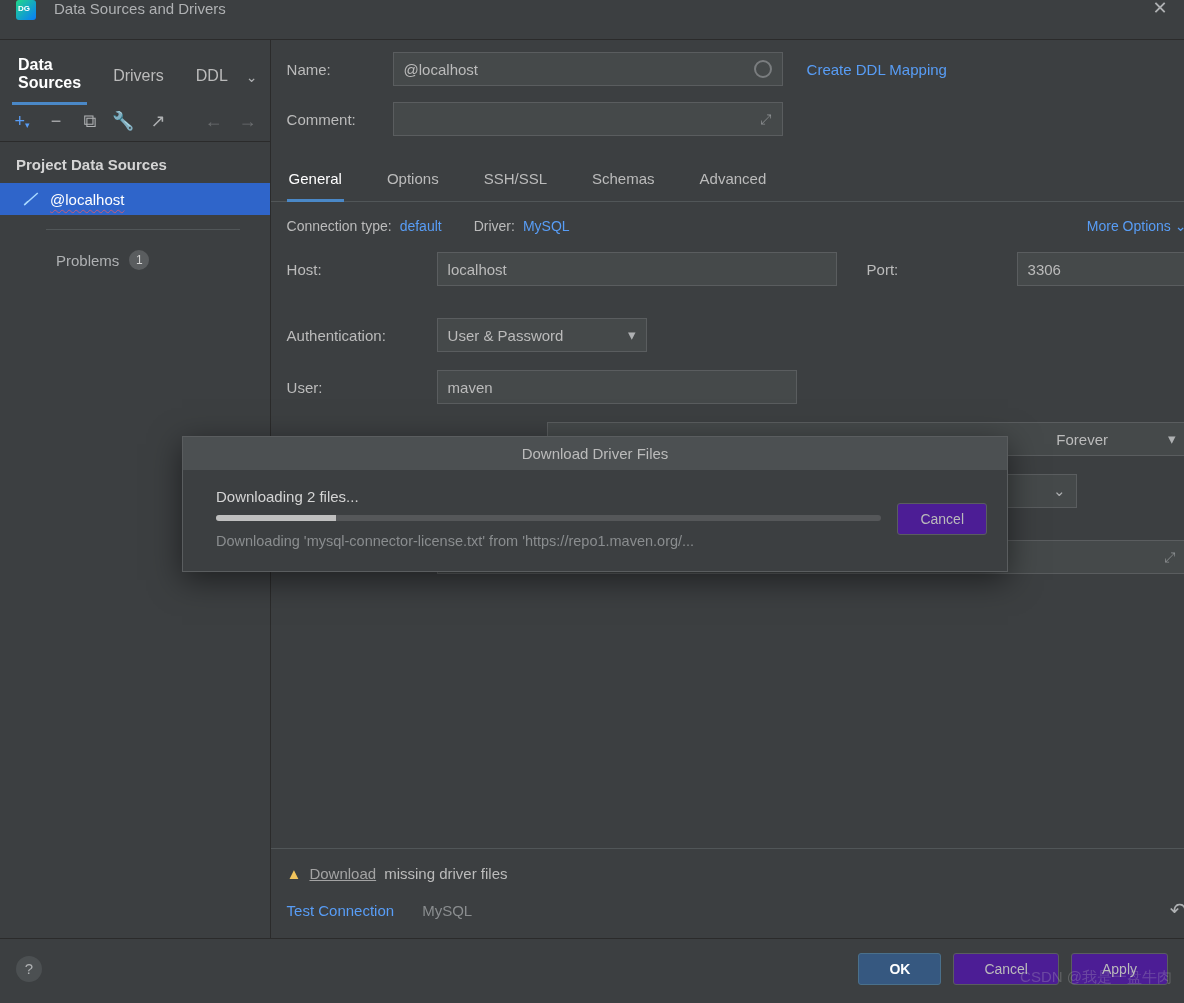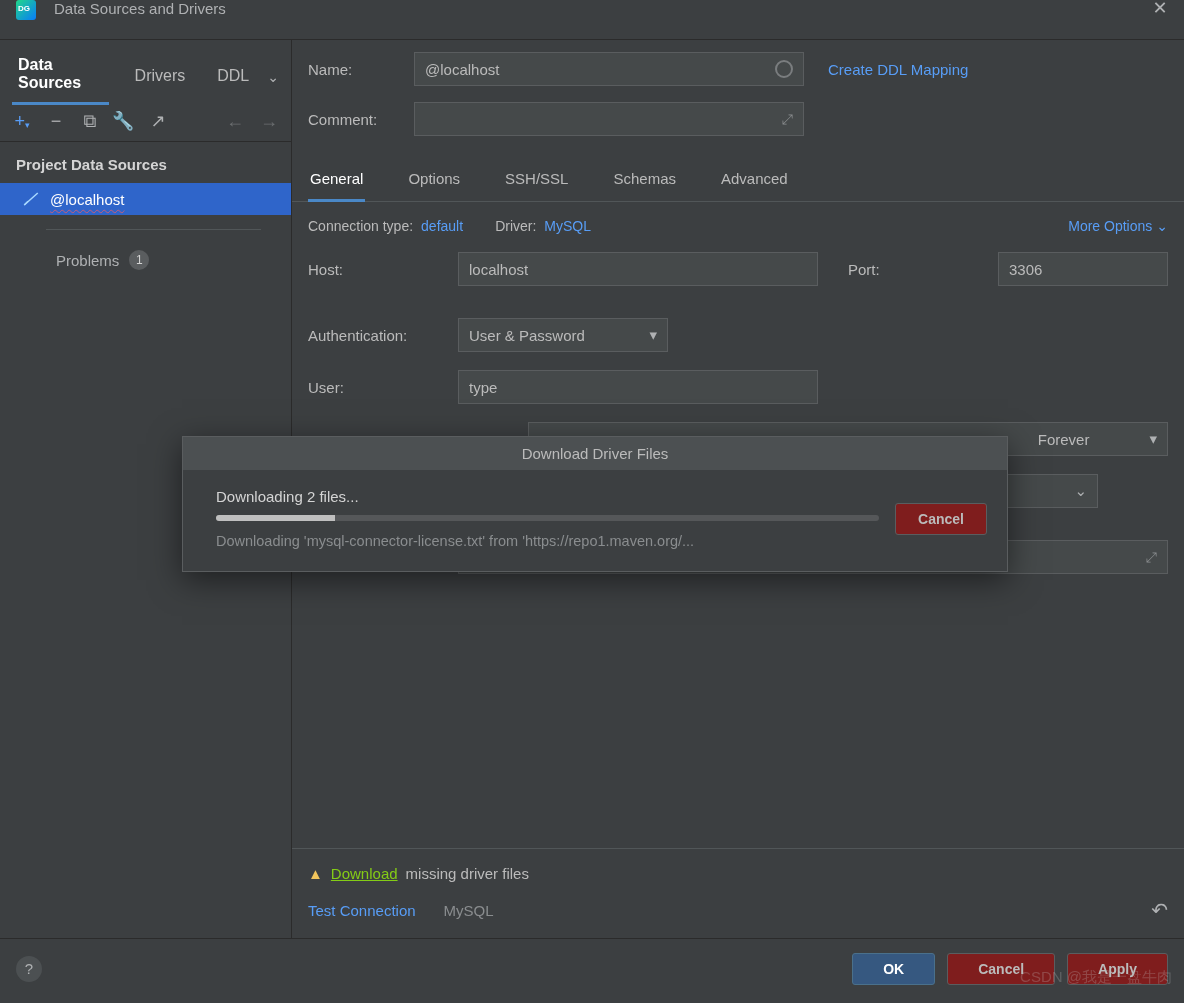--- a/index.html
+++ b/index.html
@@ -45,43 +45,43 @@
 
 .general-body { padding:16px 16px 0; flex:1; overflow:auto; }
 .conn-row { display:flex; align-items:center; gap:8px; margin-bottom:18px; font-size:14px; }
 .conn-row .link { color:#589df6; cursor:pointer; }
 .conn-row .spacer { flex:1; }
 .more-opt { color:#589df6; cursor:pointer; display:flex; align-items:center; gap:4px; }
 
 .grid-row { display:flex; align-items:center; gap:10px; margin-bottom:18px; }
 .grid-row .lbl { width:140px; font-size:15px; color:#bbbbbb; }
 .input-box { background:#45494a; border:1px solid #5a5d5f; color:#bbbbbb; height:34px; padding:0 10px; font-size:15px; display:flex; align-items:center; }
-.host-input { width:360px; }
+.host-input { width:400px; }
 .port-lbl { width:50px; margin-left:20px; }
 .port-input { width:170px; }
 .cat-spacer { height: 14px; }
 .select-box { background:#45494a; border:1px solid #5a5d5f; color:#bbbbbb; height:34px; padding:0 10px; font-size:15px; display:flex; align-items:center; justify-content:space-between; width:210px; cursor:pointer; }
 .select-wide { width:640px; }
 .chev { color:#afb1b3; }
 .user-input { width:360px; }
 .url-input { flex:1; display:flex; align-items:center; justify-content:space-between; }
 .hint { font-size:13px; color:#8a8d8f; margin-left:150px; margin-top:-10px; margin-bottom:10px; }
 
 .warning-bar { border-top:1px solid #515658; padding:16px; display:flex; align-items:center; gap:8px; font-size:15px; }
 .warn-icon { color:#f2c55c; }
-.dl-link { color:#84cc16; text-decoration:underline; cursor:pointer; }
+.dl-link { color:#a3a3a3; text-decoration:underline; cursor:pointer; }
 .test-row { padding:0 16px 16px; display:flex; align-items:center; gap:28px; font-size:15px; }
 .test-link { color:#589df6; cursor:pointer; }
 .driver-name { color:#8a8d8f; }
 .revert-icon { margin-left:auto; color:#afb1b3; font-size:20px; cursor:pointer; }
 
 .footer { height:60px; border-top:1px solid #2b2b2b; display:flex; align-items:center; padding:0 16px; gap:12px; }
 .help-btn { width:26px; height:26px; border-radius:50%; background:#4c5052; color:#afb1b3; display:flex; align-items:center; justify-content:center; font-size:15px; cursor:pointer; }
 .footer-spacer { flex:1; }
-.btn { height:32px; padding:0 30px; border:1px solid #5a5d5f; background:#7f1d1d; color:#bbbbbb; font-size:14px; cursor:pointer; display:flex; align-items:center; justify-content:center; border-radius:3px;font-weight:bold; }
+.btn { height:32px; padding:0 30px; border:1px solid #5a5d5f; background:#4c1d95; color:#bbbbbb; font-size:14px; cursor:pointer; display:flex; align-items:center; justify-content:center; border-radius:3px; }
 .btn.primary { background:#365880; border-color:#4a708b; color:#ffffff; font-weight:bold; }
 
 .modal { position:absolute; left:182px; top:436px; width:826px; background:#3c3f41; border:1px solid #5a5d5f; box-shadow:0 8px 30px rgba(0,0,0,0.5); }
 .modal-title { text-align:center; padding:8px; background:#4c5052; font-size:15px; color:#bbbbbb; }
 .modal-body { padding:18px 20px 22px; display:flex; align-items:center; gap:16px; }
 .modal-left { flex:1;margin-left:13px; }
 .dl-status { font-size:15px; color:#d4d4d4; margin-bottom:10px; }
 .progress { height:6px; background:#555759; border-radius:3px; overflow:hidden; margin-bottom:12px; }
 .progress-fill { height:100%; background:#bfbfbf; width:18%; }
 .dl-detail { font-size:14.5px; color:#8a8d8f; }
@@ -180,21 +180,21 @@
       <div class="cat-spacer"></div>
       <div class="grid-row">
         <div class="lbl">Authentication:</div>
         <div class="select-box">
           <span>User &amp; Password</span>
           <span class="chev">▾</span>
         </div>
       </div>
       <div class="grid-row">
         <div class="lbl">User:</div>
-        <div class="input-box user-input">type</div>
+        <div class="input-box user-input">maven</div>
       </div>
 
       <div class="grid-row" style="justify-content:flex-end">
         <div class="select-box select-wide" style="width:640px">
           <span style="margin-left:auto;margin-right:60px">Forever</span>
           <span class="chev">▾</span>
         </div>
       </div>
       <div class="grid-row">
         <div class="lbl"></div>

